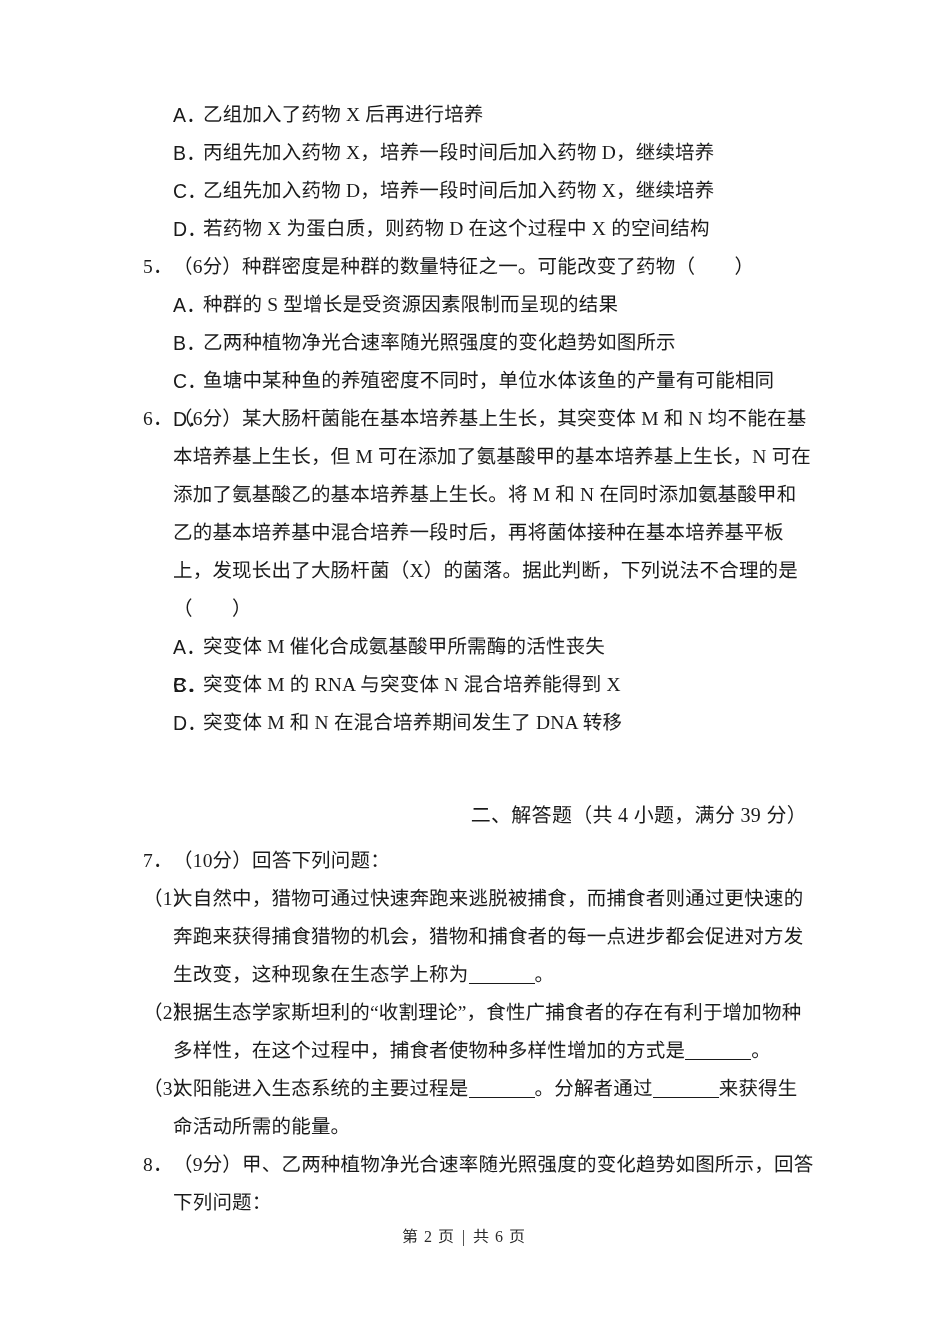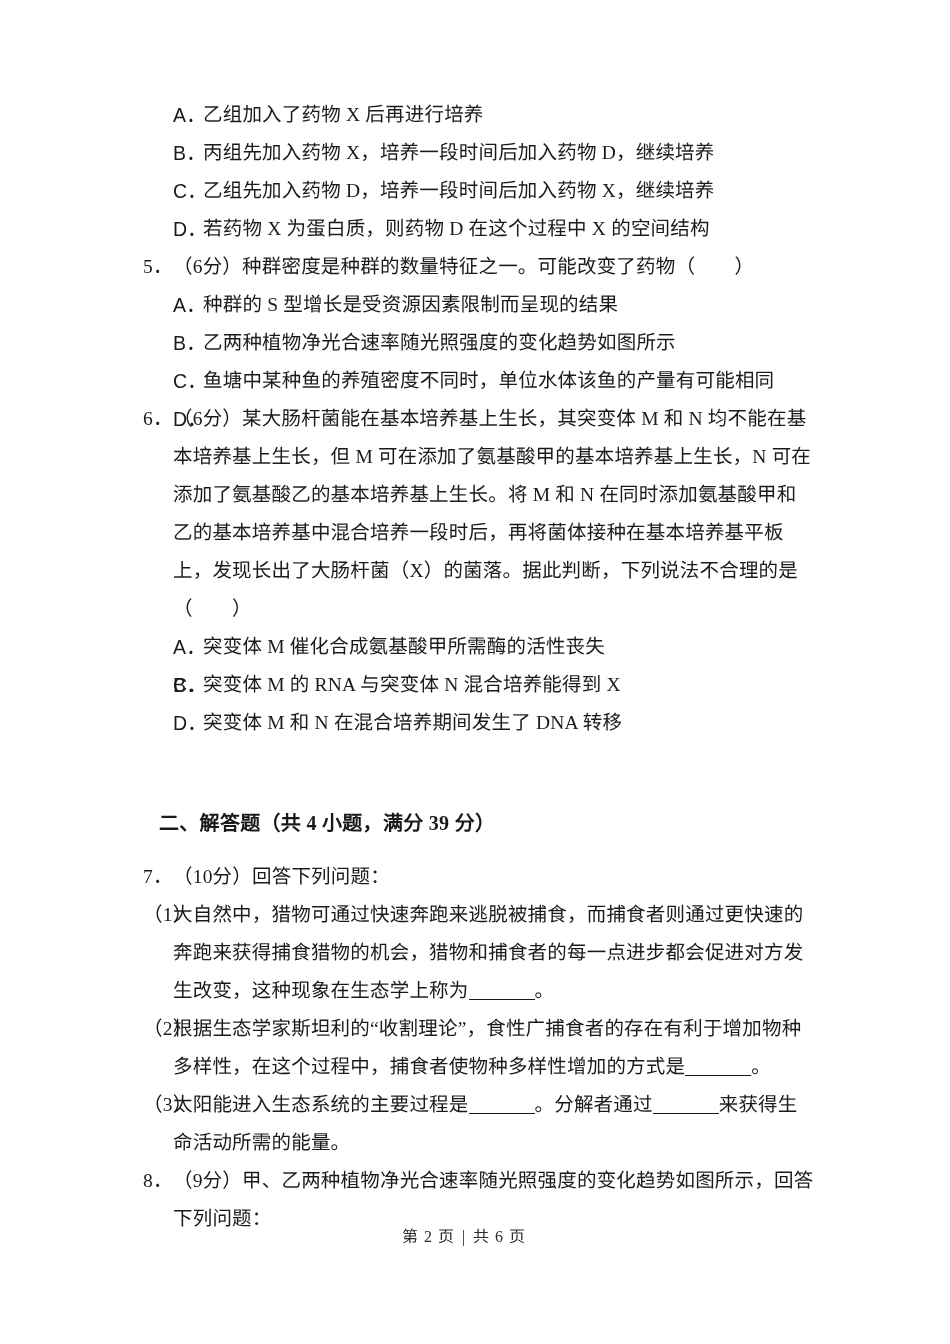--- a/index.html
+++ b/index.html
@@ -91,24 +91,25 @@
     font-size: 19.5px;
     line-height: 38px;
     text-align: justify;
     text-justify: inter-ideograph;
   }
 
   
   .section-heading {
     font-size: 20px;
     line-height: 38px;
-    font-weight: bold;
-    margin: 16px;
+    font-weight: normal;
+    margin: 8px;
     padding-left: 0;
     letter-spacing: 0.3px;
+    text-align: right;
   }
   .gap-before-heading { height: 46px; }
 
   
   .blank {
     display: inline-block;
     width: 66px;
     border-bottom: 1.5px solid #1a1a1a;
     vertical-align: -3px;
   }

